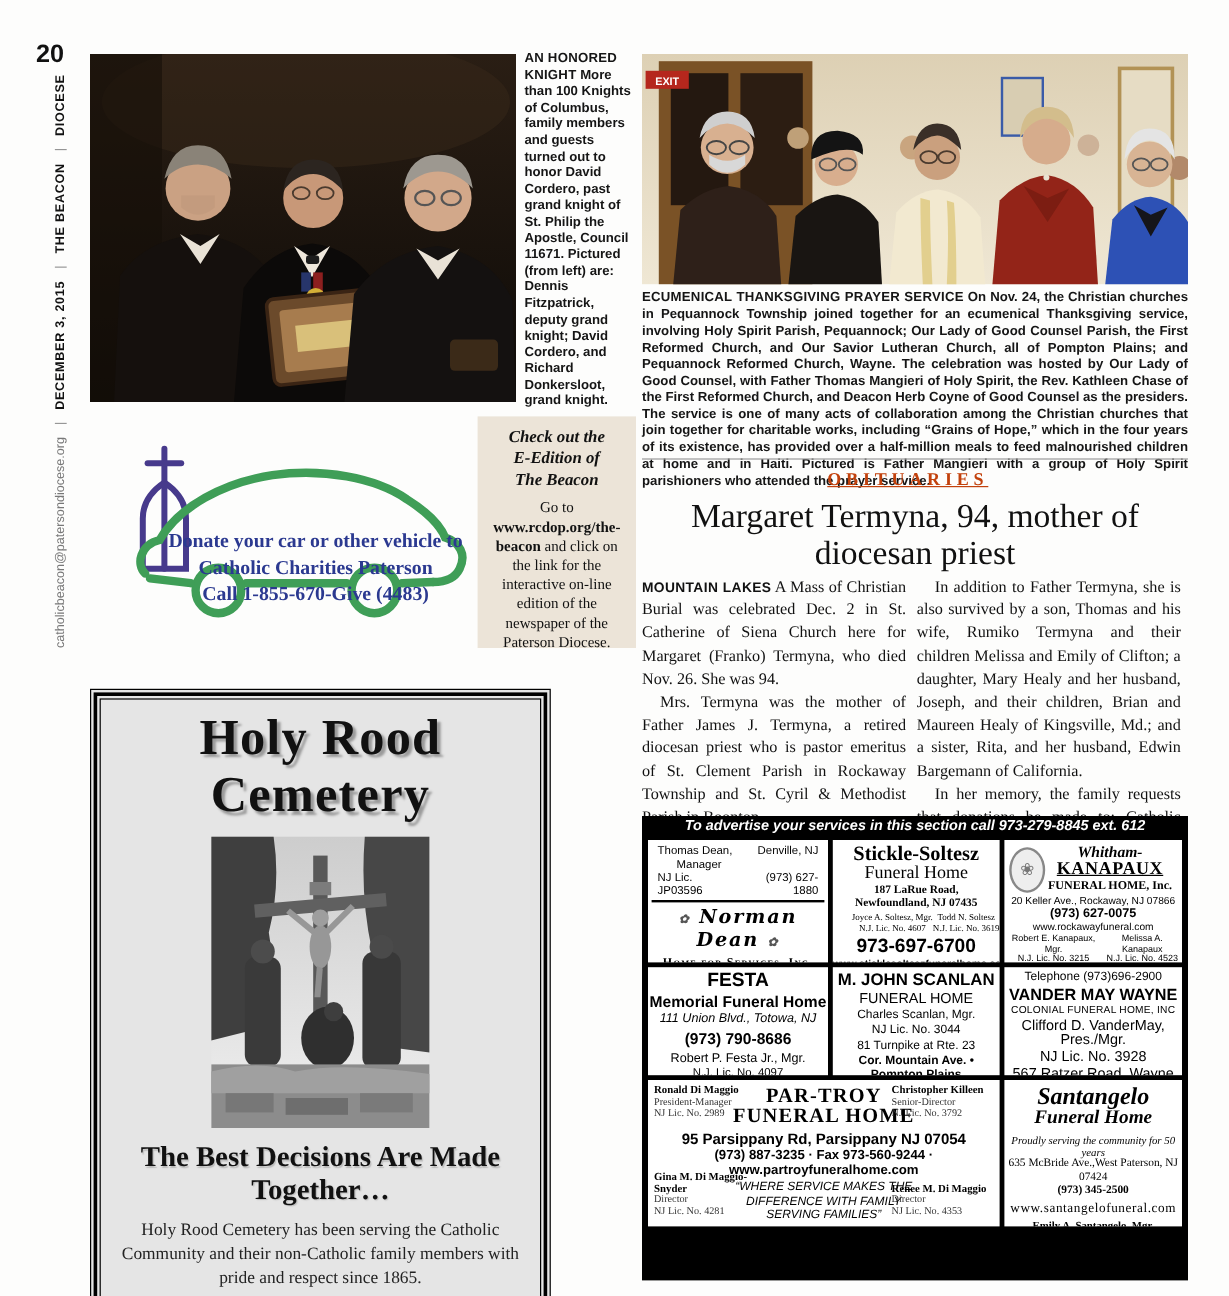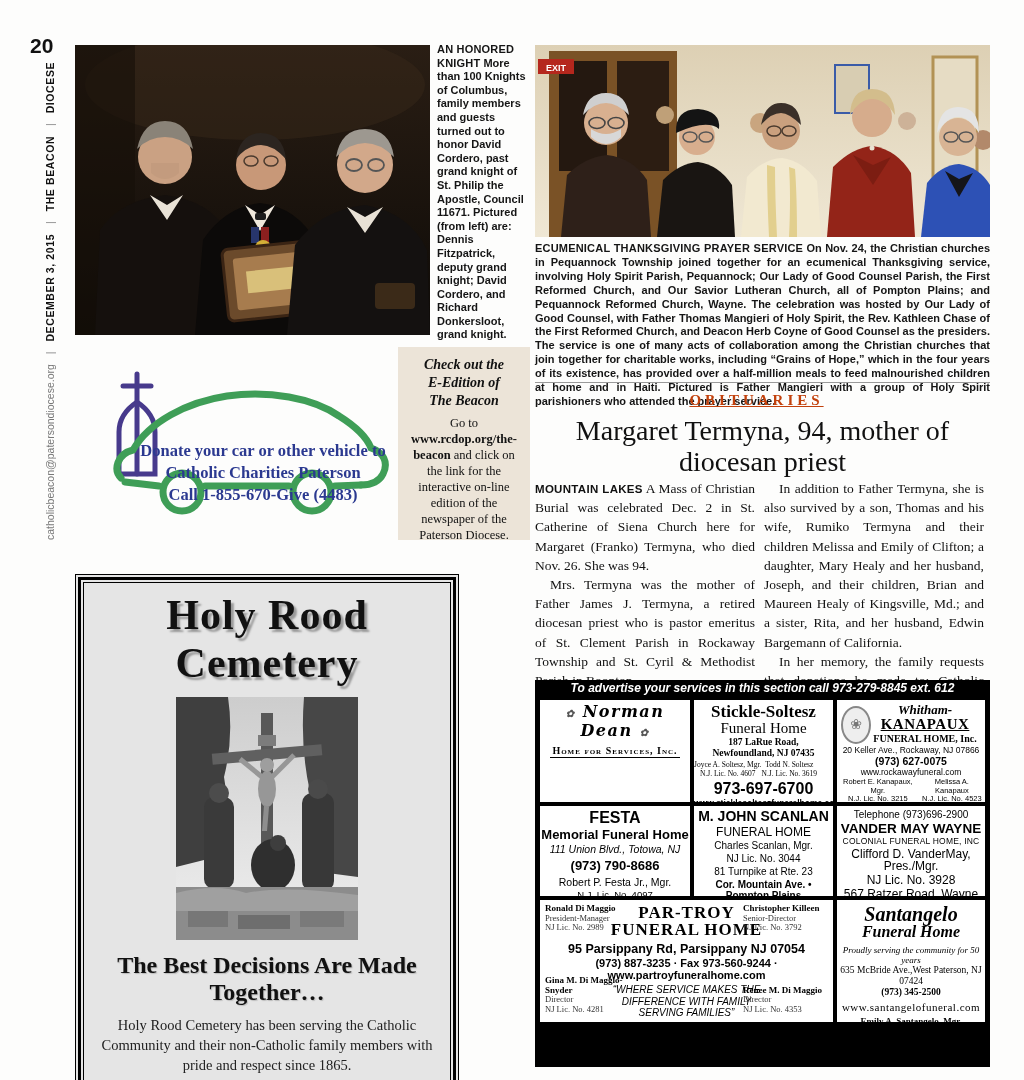--- a/index.html
+++ b/index.html
@@ -61,21 +61,21 @@
   .nd-top{display:flex;justify-content:space-between;padding:4px 5px 2px;font-size:9.5px;
     line-height:11px;border-bottom:2px solid #000;margin:0 3px;}
   .nd-script{font:bold italic 16px "DejaVu Serif",serif;letter-spacing:1.5px;margin-top:2px;}
   .nd-flourish{color:#555;font-size:10px;}
   .nd-home{font:600 10px "Liberation Serif",serif;letter-spacing:1px;border-bottom:1px solid #000;
     display:inline-block;padding:0 2px 1px;margin-top:1px;font-variant:small-caps;font-weight:bold;}
   
   .st-name{font:bold 17px "Liberation Serif",serif;margin-top:2px;}
   .st-type{font:15px "Liberation Serif",serif;margin-top:-2px;}
   .st-addr{font:bold 9.5px "Liberation Serif",serif;line-height:11px;}
-  .st-mgr-row{display:flex;justify-content:flex-start;font-size:7.5px;line-height:8.5px;
+  .st-mgr-row{display:flex;justify-content:flex-end;font-size:7.5px;line-height:8.5px;
     margin-top:2px;font-family:"Liberation Serif",serif;}
   .st-phone{font:bold 16px "Liberation Sans",sans-serif;margin-top:2px;}
   .st-web{font:bold 8.5px "Liberation Sans",sans-serif;}
   
   .wk-logo{position:absolute;left:4px;top:6px;width:26px;height:34px;border:2px solid #888;
     border-radius:50%;color:#777;font-size:14px;line-height:32px;text-align:center;background:#eee;}
   .wk-name1{font:bold italic 13px "Liberation Serif",serif;margin:2px 0 0 28px;}
   .wk-name2{font:bold 15px "Liberation Serif",serif;letter-spacing:.5px;margin-left:28px;margin-top:-2px;
     text-decoration:underline;}
   .wk-type{font:bold 10px "Liberation Serif",serif;margin-left:28px;}
@@ -363,20 +363,31 @@
 
  </div>
     </div>
 </div>
 
 <div class="abs" id="funeral">
   <div id="fl-sub">To advertise your services in this section call 973-279-8845 ext. 612</div>
   <div id="fl-grid">
 
     <div class="cell">
+      <div class="nd-top">
+        <div style="text-align:left;">
+          <div>Thomas Dean,</div>
+          <div style="text-align:center;">Manager</div>
+          <div>NJ Lic. JP03596</div>
+        </div>
+        <div style="text-align:right;">
+          <div>Denville, NJ</div>
+          <div style="margin-top:11px;">(973) 627-1880</div>
+        </div>
+      </div>
       <div class="nd-script"><span class="nd-flourish">✿</span>
         <span>Norman Dean</span>
         <span class="nd-flourish">✿</span></div>
       <div class="nd-home">Home for Services, Inc.</div>
       
     </div>
 
     <div class="cell">
       <div class="st-name">Stickle-Soltesz</div>
       <div class="st-type">Funeral Home</div>

